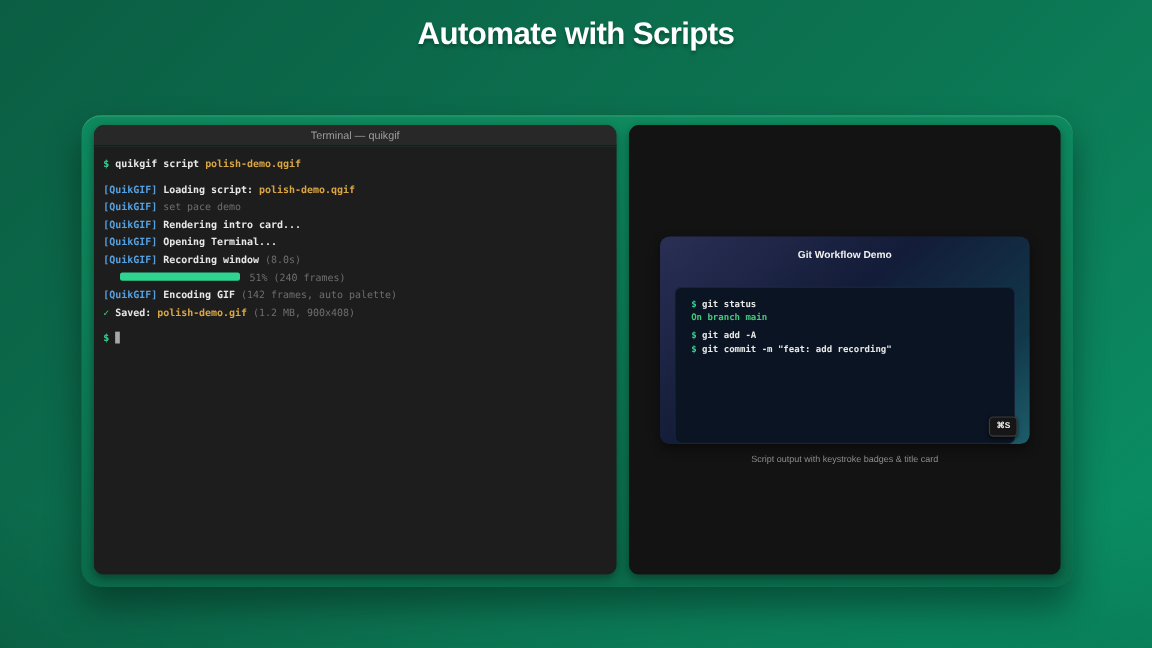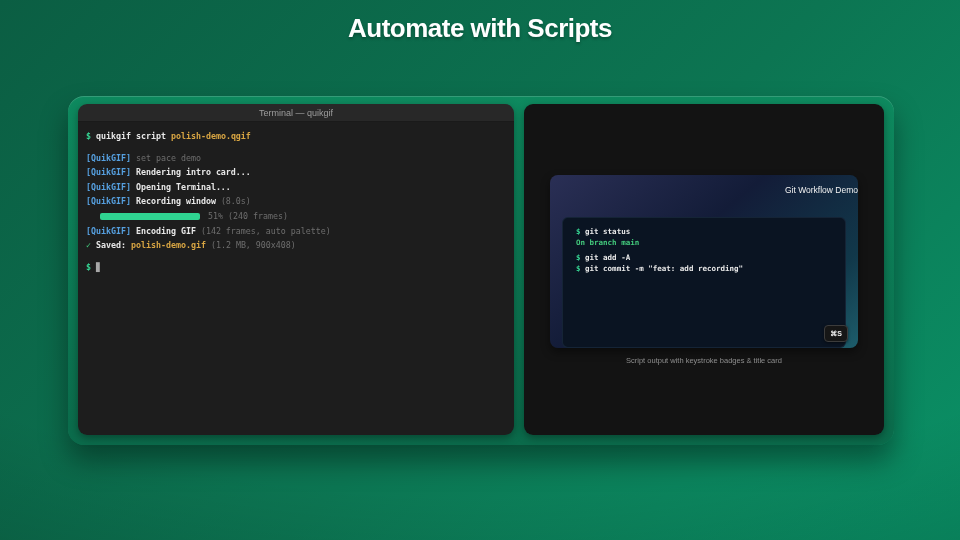--- a/index.html
+++ b/index.html
@@ -12,21 +12,21 @@
   .stage::after {
     content:""; position:absolute; inset:0; z-index:0;
     background:radial-gradient(130% 110% at 50% 28%, rgba(0,0,0,0) 58%, rgba(0,0,0,0.28) 100%);
   }
   .page-title {
     position:absolute; top:10px; left:0; width:100%; z-index:2;
     text-align:center; font-size:26px; line-height:36px; font-weight:bold;
     letter-spacing:-0.5px; color:#ffffff; text-shadow:0 2px 3px rgba(0,0,0,0.28);
   }
   .panel {
-    position:absolute; left:68px; top:96px; width:826px; height:349px; z-index:1;
+    position:absolute; left:68px; top:96px; width:826px; height:393px; z-index:1;
     border-radius:16px; padding:8px 10px 10px 10px;
     background:linear-gradient(180deg, var(--panel-top,#0e8a5f) 0%, var(--panel-bot,#0b6b4b) 100%);
     box-shadow:0 16px 28px rgba(0,0,0,0.38), inset 0 1px 0 rgba(255,255,255,0.16);
     display:flex; gap:10px;
   }
   .window {
     border-radius:9px; overflow:hidden; display:flex; flex-direction:column;
     box-shadow:0 3px 8px rgba(0,0,0,0.35);
   }
   .window.left { width:436px; }
@@ -61,21 +61,21 @@
     flex:1; background:var(--out-bg,#131313);
     display:flex; flex-direction:column; align-items:center; justify-content:center;
   }
   .gif-card {
     position:relative; width:308px; height:173px; border-radius:8px;
     padding-top:8px; overflow:visible;
     background:linear-gradient(140deg, var(--card-navy,#2a2f55) 0%, #131c38 42%, #11384a 78%, var(--card-teal,#1d5d6b) 100%);
     box-shadow:0 4px 10px rgba(0,0,0,0.45);
   }
   .gif-title {
-    text-align:right; font-size:8.5px; font-weight:normal; color:#f2f2f2;
+    text-align:center; font-size:8.5px; font-weight:bold; color:#f2f2f2;
     height:22px; line-height:14px;
   }
   .gif-term {
     margin:12px auto; width:284px; height:131px; border-radius:6px;
     background:var(--gifterm,#0a1422); border:1px solid rgba(70,110,150,0.18);
     padding:8px 0 0 13px;
     font-family:"DejaVu Sans Mono", monospace; font-size:7.5px;
   }
   .gif-term .term-line { line-height:11px; }
   .gif-term .term-gap { height:4px; }
@@ -95,20 +95,21 @@
 
   <div class="panel">
 
     <div class="window left">
       <div class="titlebar">
         <span>Terminal — quikgif</span>
       </div>
       <div class="term-body" id="term-left">
           <div class="term-line"><span class="seg seg-prompt">$ </span><span class="seg seg-text">quikgif script </span><span class="seg seg-file">polish-demo.qgif</span></div>
           <div class="term-gap"></div>
+          <div class="term-line"><span class="seg seg-tag">[QuikGIF] </span><span class="seg seg-text">Loading script: </span><span class="seg seg-file">polish-demo.qgif</span></div>
           <div class="term-line"><span class="seg seg-tag">[QuikGIF] </span><span class="seg seg-muted">set pace demo</span></div>
           <div class="term-line"><span class="seg seg-tag">[QuikGIF] </span><span class="seg seg-text">Rendering intro card...</span></div>
           <div class="term-line"><span class="seg seg-tag">[QuikGIF] </span><span class="seg seg-text">Opening Terminal...</span></div>
           <div class="term-line"><span class="seg seg-tag">[QuikGIF] </span><span class="seg seg-text">Recording window </span><span class="seg seg-dim">(8.0s)</span></div>
           <div class="pline">
             <div class="pbar" style="width: 100px;"></div>
             <span class="plabel">51% (240 frames)</span>
           </div>
           <div class="term-line"><span class="seg seg-tag">[QuikGIF] </span><span class="seg seg-text">Encoding GIF </span><span class="seg seg-dim">(142 frames, auto palette)</span></div>
           <div class="term-line"><span class="seg seg-success">✓ </span><span class="seg seg-text">Saved: </span><span class="seg seg-file">polish-demo.gif </span><span class="seg seg-dim">(1.2 MB, 900x408)</span></div>

